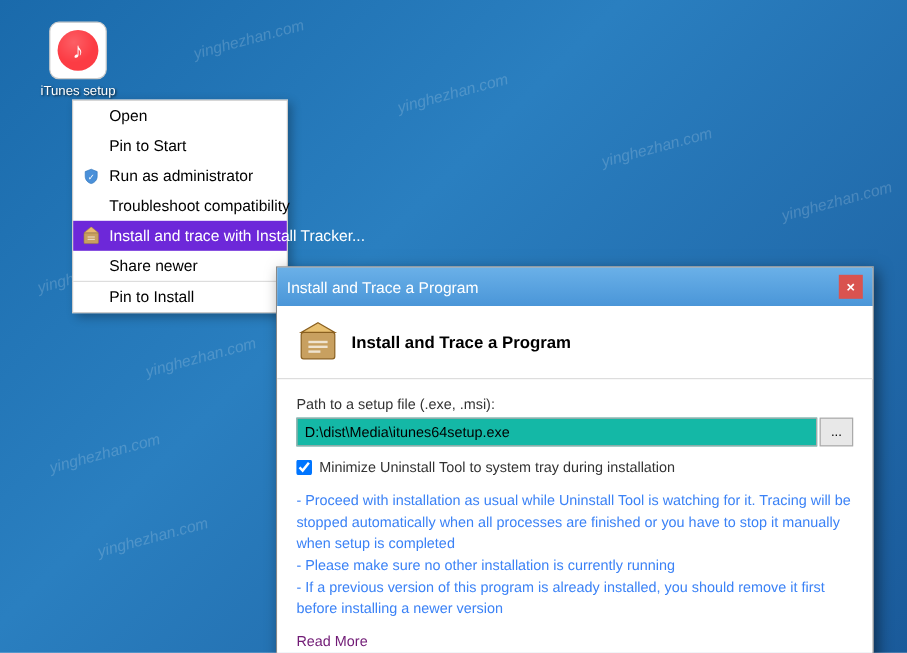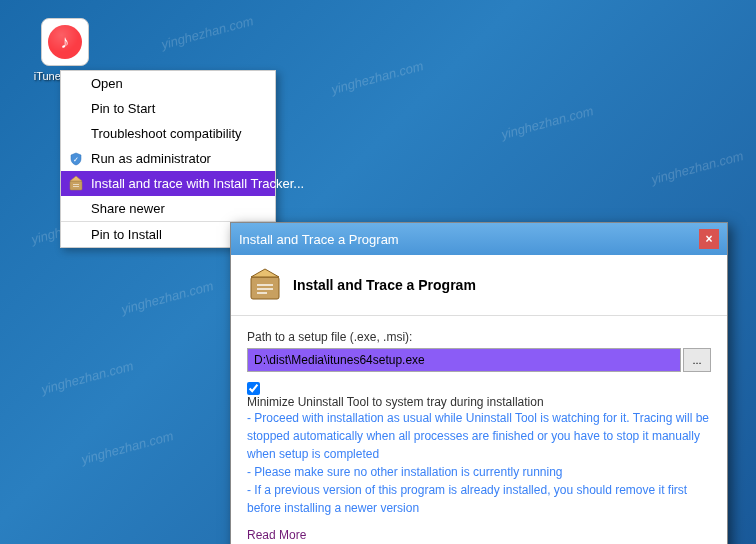--- a/index.html
+++ b/index.html
@@ -56,26 +56,26 @@
     .desktop-icon-label {
       color: white;
       font-size: 11px;
       text-shadow: 1px 1px 2px rgba(0,0,0,0.8);
       text-align: center;
     }
 
     
     .context-menu {
       position: absolute;
-      top: 70px;
+      top: 83px;
       left: 60px;
       background: white;
       border: 1px solid #ccc;
       box-shadow: 3px 3px 8px rgba(0,0,0,0.3);
-      width: 216px;
+      width: 180px;
       z-index: 10;
     }
     .context-menu-item {
       padding: 5px 12px 5px 30px;
       cursor: pointer;
       color: #000;
       font-size: 13px;
       position: relative;
       white-space: nowrap;
     }
@@ -171,38 +171,38 @@
       display: flex;
       align-items: center;
       margin-bottom: 10px;
     }
     .dialog-input {
       flex: 1;
       height: 24px;
       border: 1px solid #aaa;
       padding: 2px 6px;
       font-size: 12px;
-      background: #8b5cf6;
+      background: #14b8a6;
     }
     .dialog-browse-btn {
       width: 28px;
       height: 24px;
       border: 1px solid #aaa;
       background: #e8e8e8;
       cursor: pointer;
       display: flex;
       align-items: center;
       justify-content: center;
       font-size: 11px;
       margin-left: 2px;
     }
     .dialog-checkbox-row {
       display: flex;
-      align-items: flex-start;
-      flex-direction: column;
+      align-items: flex-end;
+      margin-bottom: 12px;
     }
     .dialog-checkbox {
       margin-right: 6px;
     }
     .dialog-checkbox-label {
       font-size: 12px;
       color: #333;
     }
     .dialog-description {
       font-size: 12px;
@@ -257,31 +257,31 @@
     <span class="desktop-icon-label">iTunes setup</span>
   </div>
 
   <div class="context-menu">
     <div class="context-menu-item">
       <span>Open</span>
     </div>
     <div class="context-menu-item">
       <span>Pin to Start</span>
     </div>
-    <div class="context-menu-item">
-      <span>Troubleshoot compatibility</span>
-    </div>
     <div class="context-menu-item with-icon">
       <span class="menu-item-icon">
         <svg width="14" height="14" viewBox="0 0 14 14">
           <path d="M7 1L2 3v4c0 3 2.5 5.5 5 6 2.5-.5 5-3 5-6V3z" fill="#4a90d9" stroke="#2a70b9" stroke-width="0.5"></path>
           <text x="7" y="10" text-anchor="middle" font-size="7" fill="white">✓</text>
         </svg>
       </span>
       <span>Run as administrator</span>
+    </div>
+    <div class="context-menu-item">
+      <span>Troubleshoot compatibility</span>
     </div>
     <div class="context-menu-item highlighted with-icon">
       <span class="menu-item-icon">
         <svg width="16" height="16" viewBox="0 0 16 16">
           <rect x="2" y="5" width="12" height="9" rx="1" fill="#c8a060" stroke="#a08040" stroke-width="0.5"></rect>
           <polygon points="8,0 14,5 2,5" fill="#e8b870" stroke="#a08040" stroke-width="0.5"></polygon>
           <rect x="5" y="8" width="6" height="1" fill="#ffffff" opacity="0.6"></rect>
           <rect x="5" y="10" width="6" height="1" fill="#ffffff" opacity="0.6"></rect>
         </svg>
       </span>

